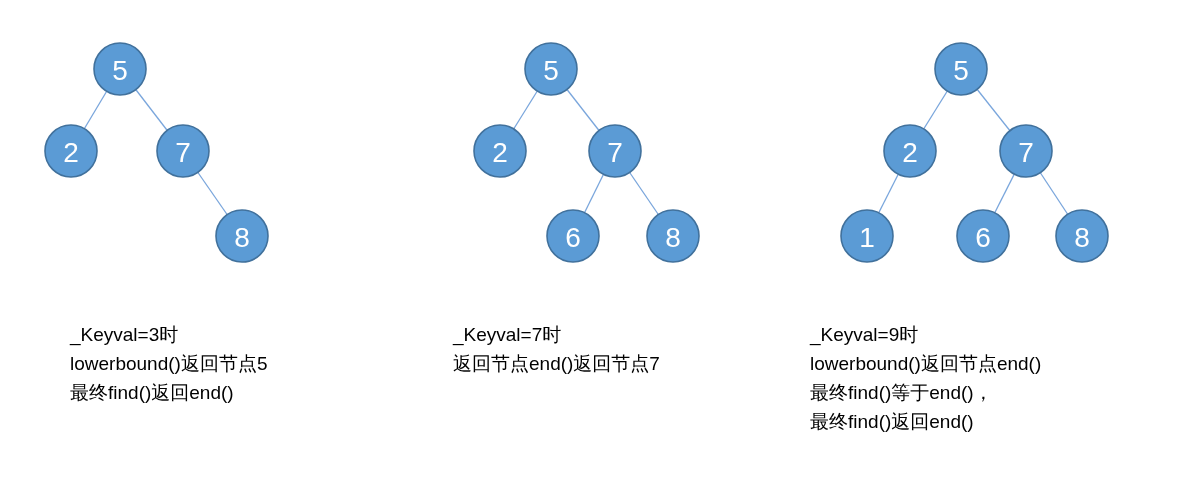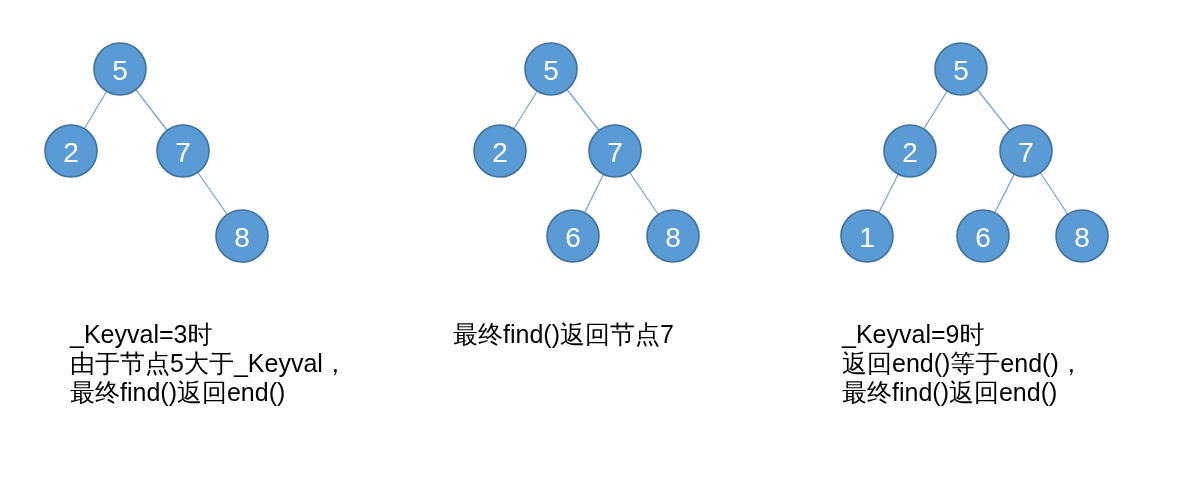--- a/index.html
+++ b/index.html
@@ -23,21 +23,21 @@
   .node-label {
     fill: #ffffff;
     font-family: "Liberation Sans", sans-serif;
     font-size: 28px;
     text-anchor: middle;
     dominant-baseline: central;
   }
   .caption {
     position: absolute;
     color: #000000;
-    font-size: 25px;
+    font-size: 19px;
     line-height: 29px;
     white-space: nowrap;
   }
 </style>
 </head>
 <body>
 
 <div class="canvas">
   <svg id="trees-svg" width="1183" height="493">
       <g>
@@ -85,25 +85,27 @@
         <text x="867" y="237" class="node-label">1</text>
         <circle cx="983" cy="236" r="26" fill="#5b9bd5" stroke="#41719c" stroke-width="1.6"></circle>
         <text x="983" y="237" class="node-label">6</text>
         <circle cx="1082" cy="236" r="26" fill="#5b9bd5" stroke="#41719c" stroke-width="1.6"></circle>
         <text x="1082" y="237" class="node-label">8</text>
       </g>
     </svg>
   <div id="captions">
       <div class="caption" style="left: 70px; top: 320px;">
         <div>_Keyval=3时</div>
-        <div>由于节点5大于_Keyval，</div>
+        <div>lowerbound()返回节点5</div>
         <div>最终find()返回end()</div>
       </div>
       <div class="caption" style="left: 453px; top: 320px;">
-        <div>最终find()返回节点7</div>
+        <div>_Keyval=7时</div>
+        <div>返回节点end()返回节点7</div>
       </div>
-      <div class="caption" style="left: 842px; top: 320px;">
+      <div class="caption" style="left: 810px; top: 320px;">
         <div>_Keyval=9时</div>
-        <div>返回end()等于end()，</div>
+        <div>lowerbound()返回节点end()</div>
+        <div>最终find()等于end()，</div>
         <div>最终find()返回end()</div>
       </div>
     </div>
 </div>
 
 </body></html>

